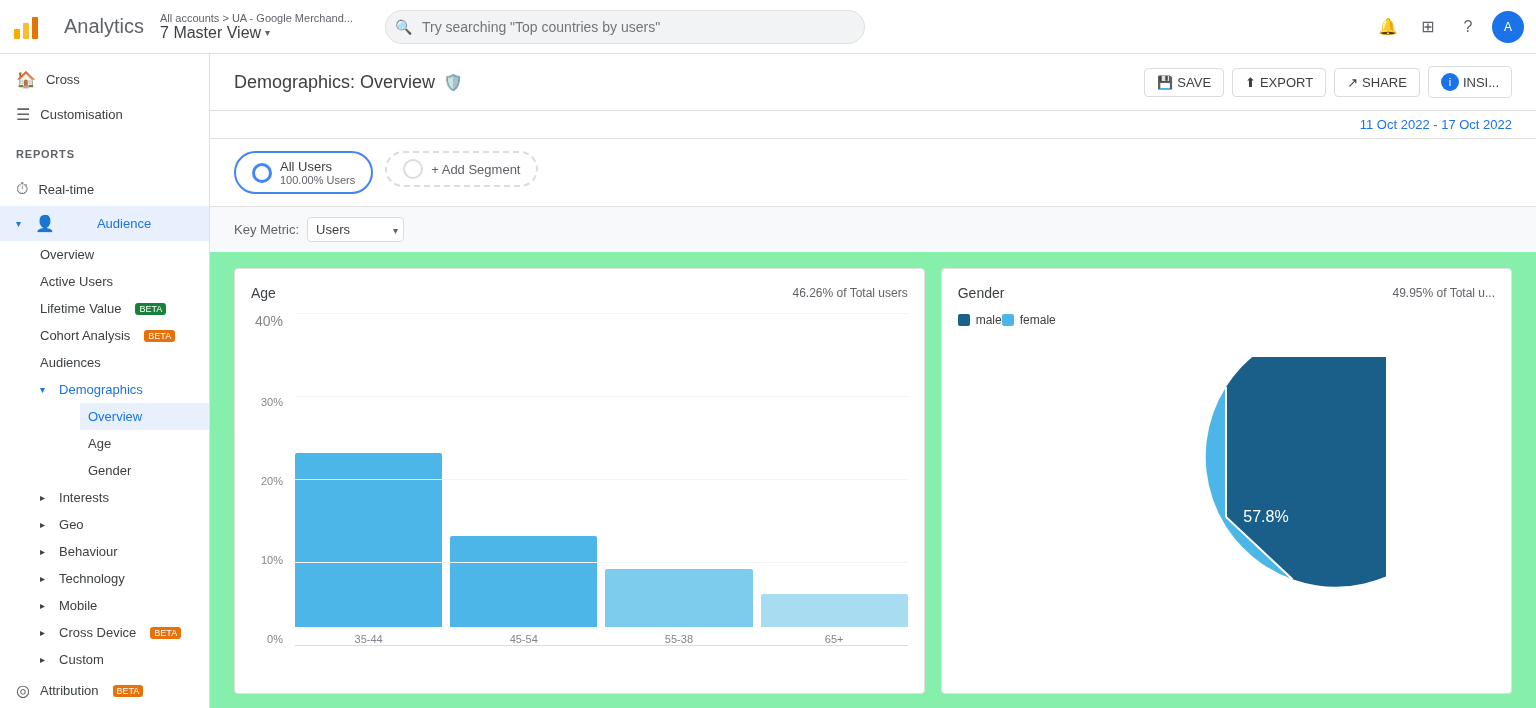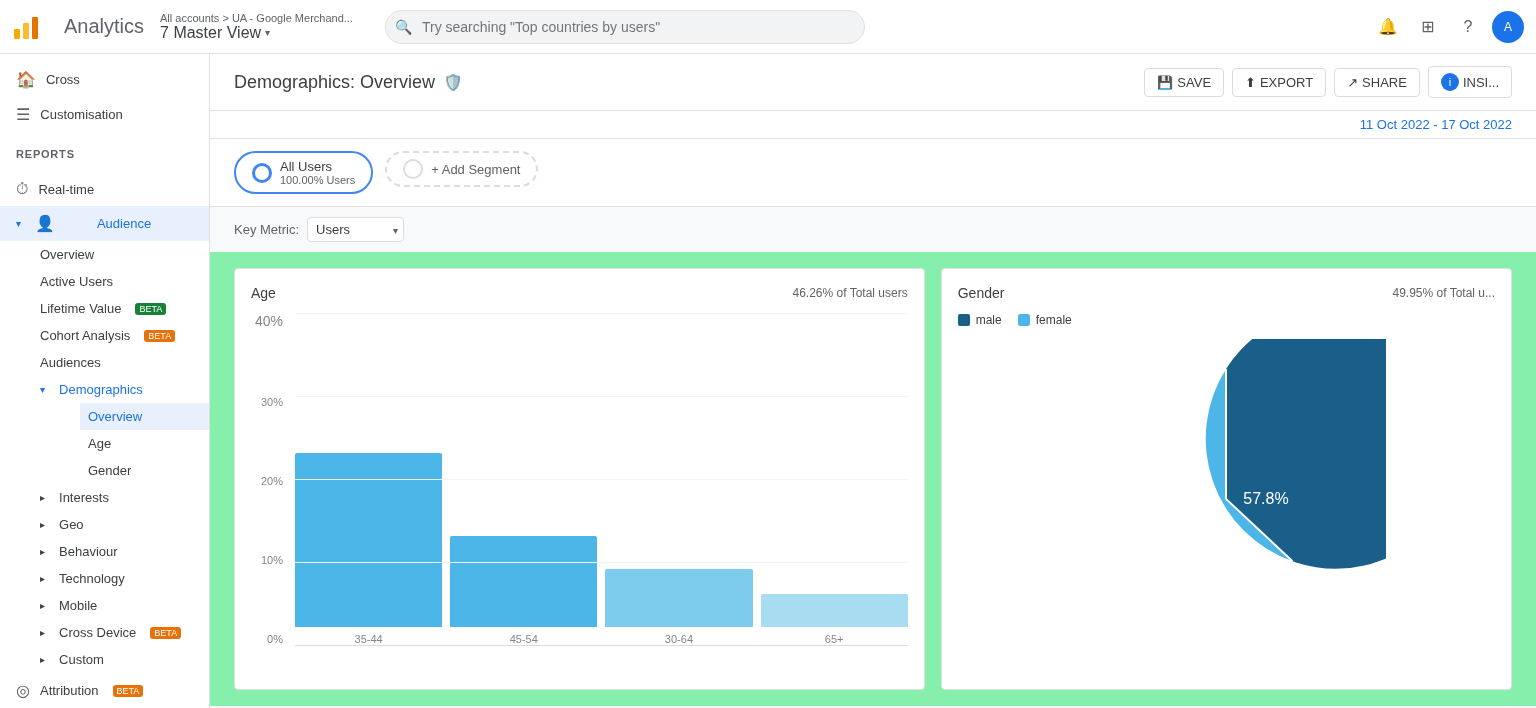--- a/index.html
+++ b/index.html
@@ -67,21 +67,21 @@
     .chart-card { background: #fff; border: 1px solid #e0e0e0; border-radius: 4px; padding: 16px; }
     .chart-card-age { flex: 1.1; }
     .chart-card-gender { flex: 0.9; }
 
     .chart-title-row { display: flex; justify-content: space-between; align-items: center; margin-bottom: 12px; }
     .chart-title { font-size: 14px; font-weight: 500; color: #3c4043; }
     .chart-subtitle { font-size: 12px; color: #5f6368; }
     .bar-group { display: flex; flex-direction: column; align-items: center; flex: 1; height: 100%; justify-content: flex-end; }
     .bar { width: 100%; border-radius: 2px 2px 0 0; }
     .x-label { font-size: 11px; color: #80868b; margin-top: 6px; }
-    .pie-legend { display: flex; gap: 16px; margin-bottom: 12px; align-items: flex-end; }
+    .pie-legend { display: flex; gap: 0; margin-bottom: 30px; align-items: flex-end; }
     .legend-item { display: flex; align-items: center; gap: 6px; font-size: 12px; color: #3c4043; }
     .legend-dot { width: 12px; height: 12px; border-radius: 2px; }
 
     .footer-note { text-align: right; padding: 8px 24px; font-size: 11px; color: #80868b; background: #f8f9fa; }
   </style>
 </head>
 <body>
 
 <div class="topbar">
   <div class="logo">
@@ -298,21 +298,21 @@
                 <span class="x-label">35-44</span>
               </div>
 
               <div class="bar-group">
                 <div class="bar" style="height:27.5%;background:#4db6e8;border-radius:2px 2px 0 0;"></div>
                 <span class="x-label">45-54</span>
               </div>
 
               <div class="bar-group">
                 <div class="bar" style="height:17.5%;background:#7ecced;border-radius:2px 2px 0 0;"></div>
-                <span class="x-label">30-64</span>
+                <span class="x-label">55-38</span>
               </div>
 
               <div class="bar-group">
                 <div class="bar" style="height:10%;background:#a8dcf0;border-radius:2px 2px 0 0;"></div>
                 <span class="x-label">65+</span>
               </div>
             </div>
           </div>
         </div>
       </div>

